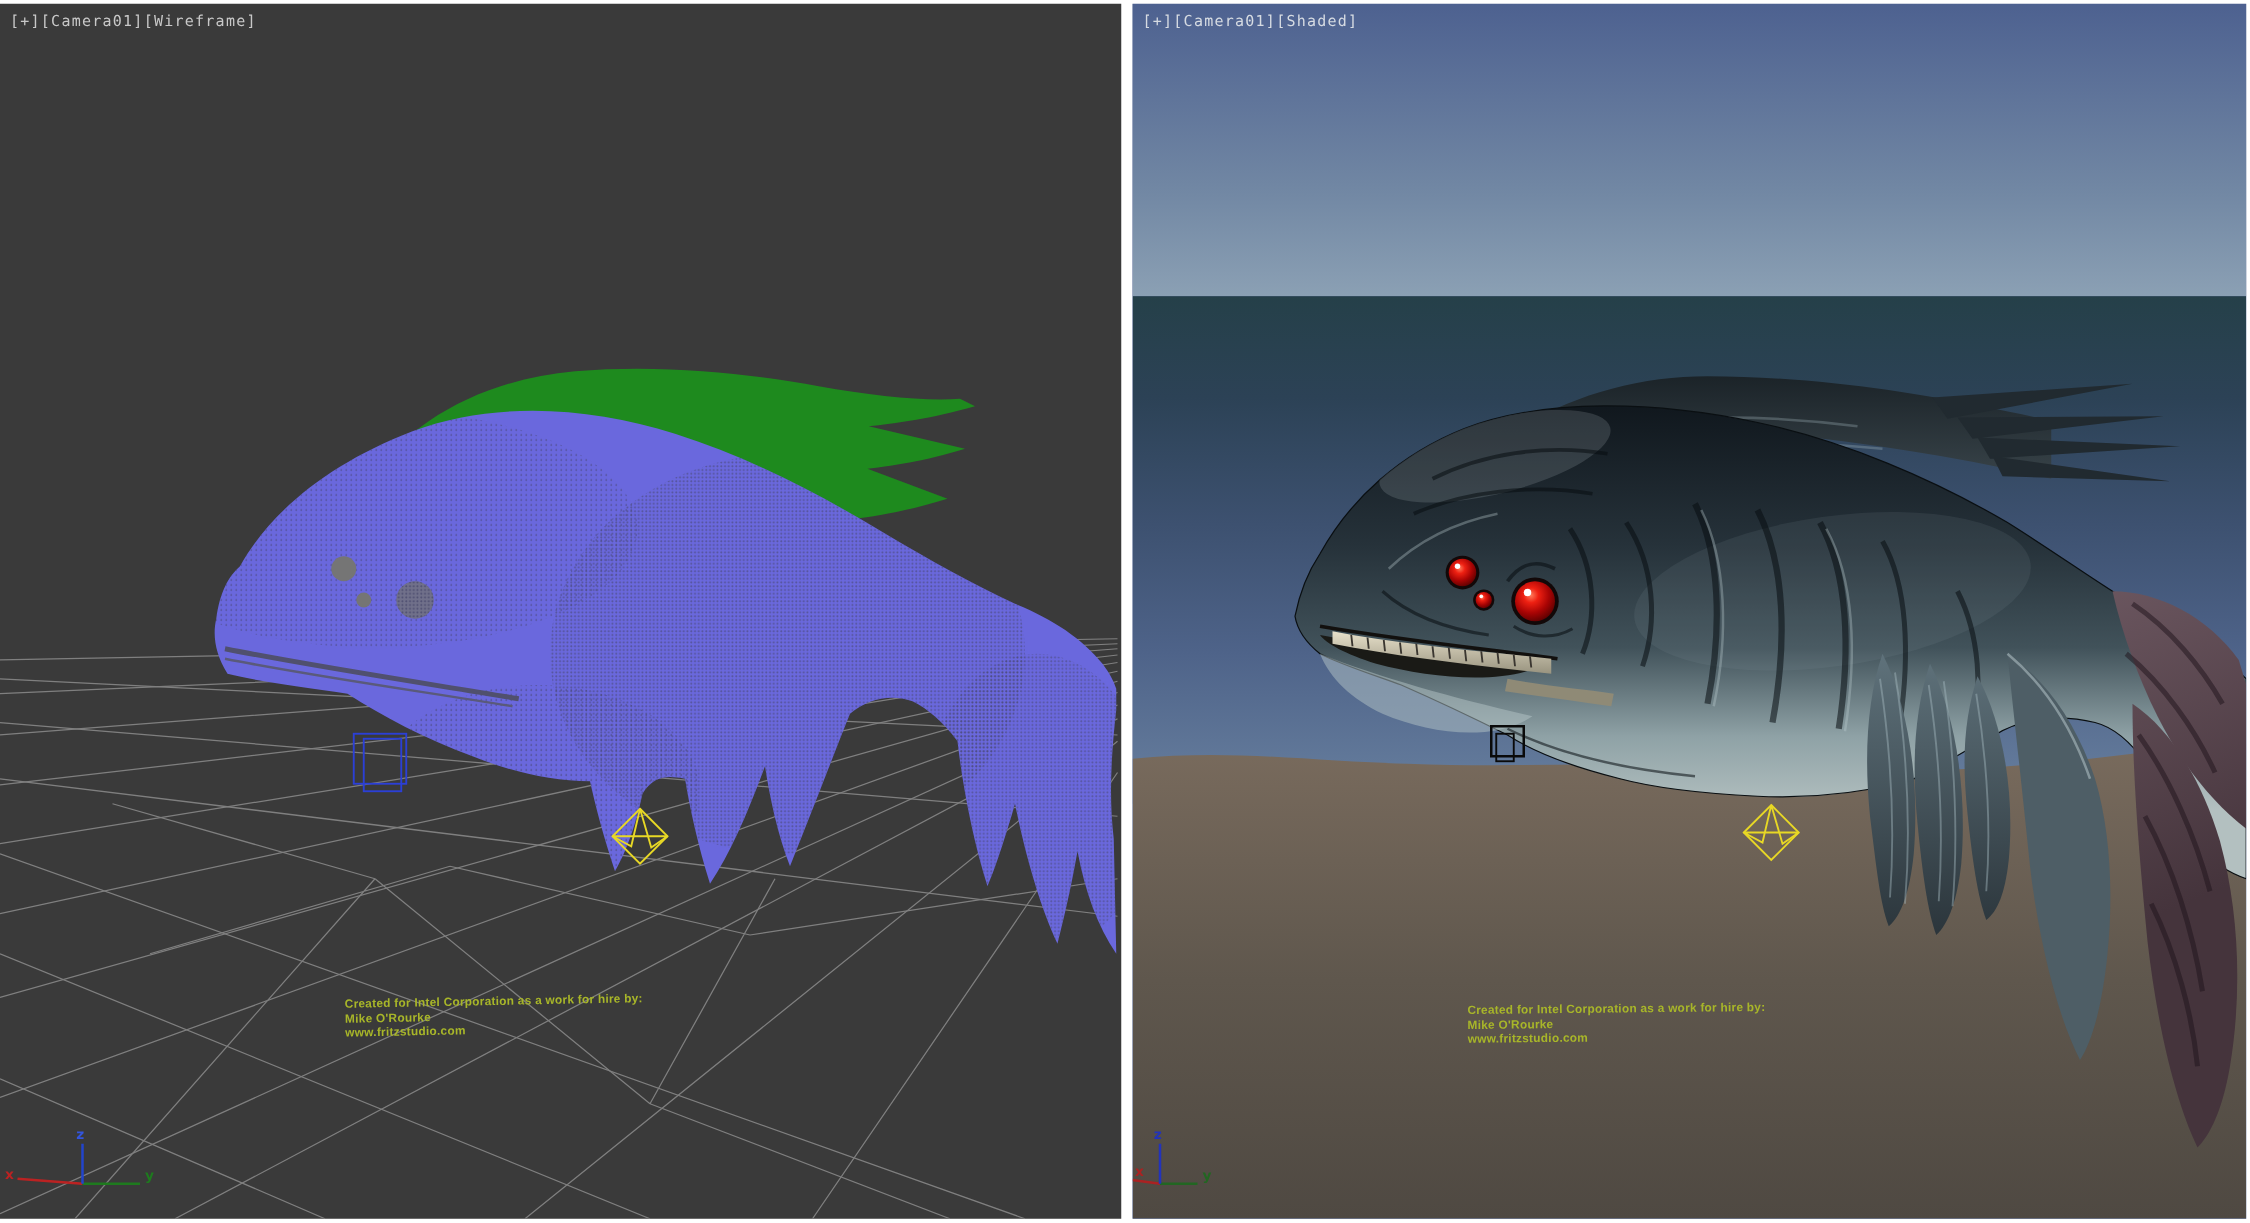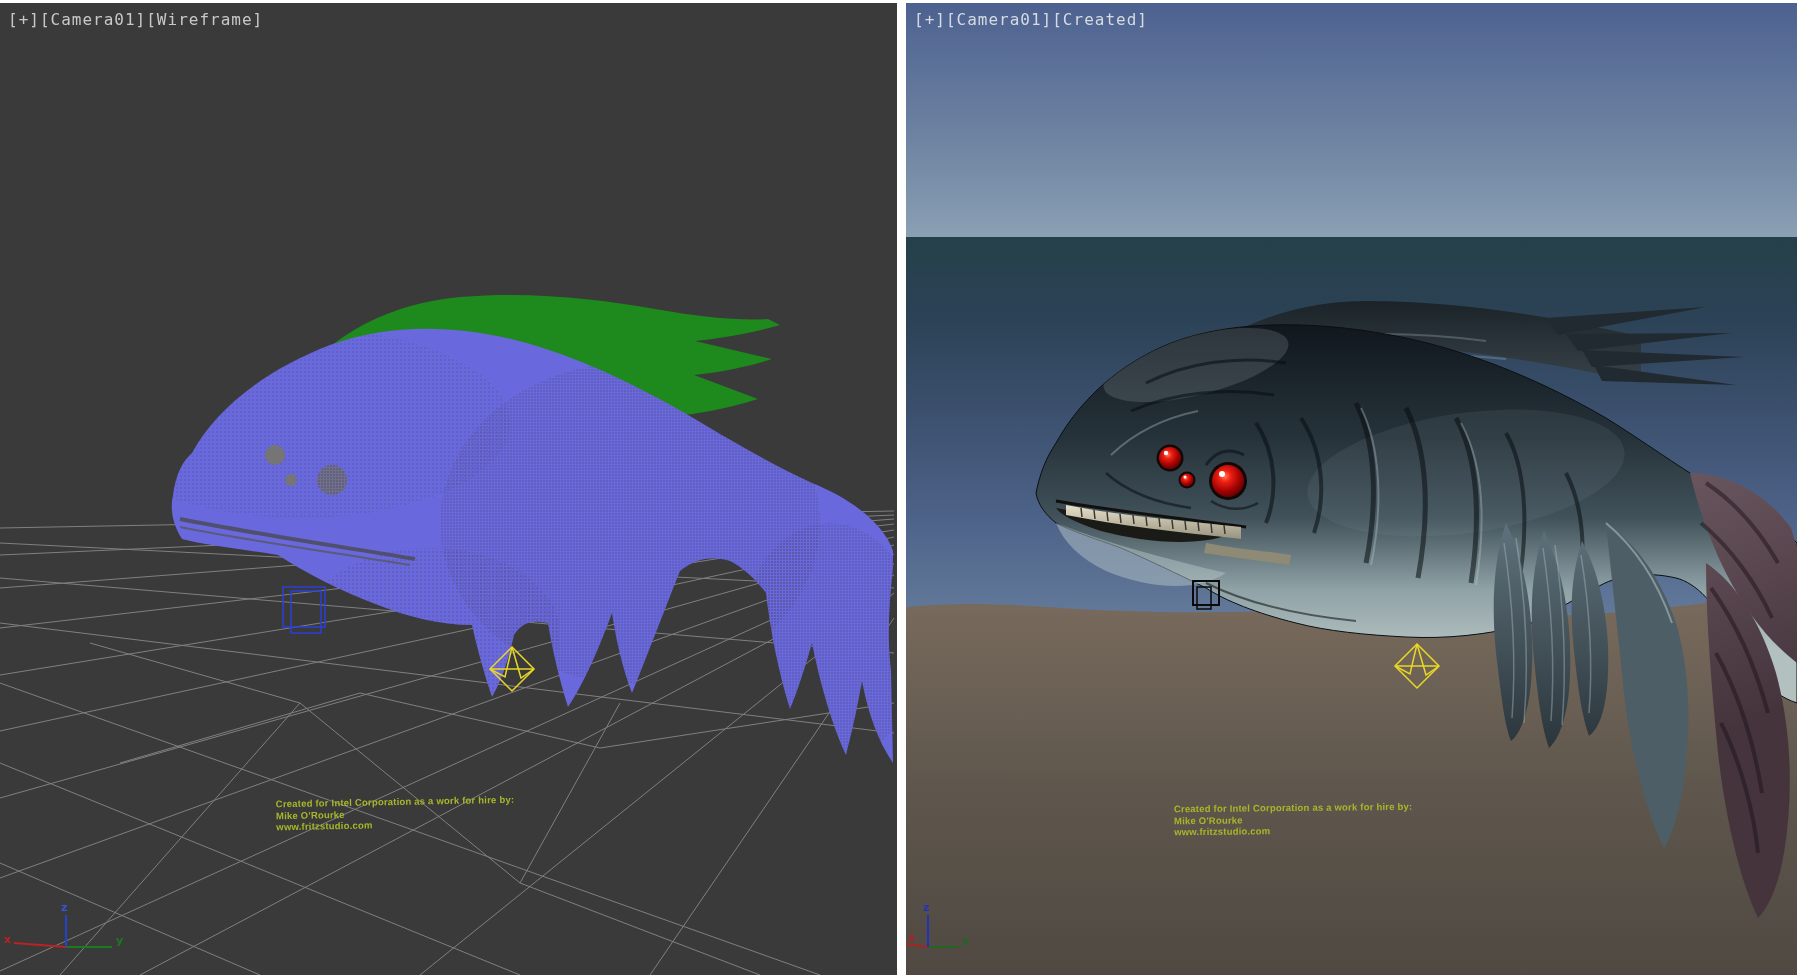--- a/index.html
+++ b/index.html
@@ -2,21 +2,21 @@
 <html style="--left_bg: #3a3a3a; --grid: #8c8c8c; --wire_blue: #6a68dd; --fin_green: #1e8a1e; --eye_gray: #757575; --sky_top: #4d6190; --sky_horizon: #8ba0b4; --sea_dark: #254049; --sea_light: #68809f; --sand_light: #796b5d; --sand_dark: #4f4942; --credit_text: #a8b629; --helper_yellow: #e8d825; --helper_blue: #2b3fd6; --helper_black: #0a0a0a; --eye_red: #cc0a0a; --axis_x: #bb2222; --axis_y: #1e7a1e; --axis_z: #2244cc; --label_text: #c8c8c8;"><head>
 <meta charset="utf-8">
 <style>
   html,body{margin:0;padding:0;background:#ffffff;width:1800px;height:978px;overflow:hidden;
             font-family:"Liberation Sans", sans-serif;}
   .vp{position:absolute;top:3px;height:972px;overflow:hidden;}
   #vp-left{left:0;width:897px;background:var(--left_bg,#3a3a3a);}
   #vp-right{left:906px;width:891px;background:#4d6190;}
   .scene{position:absolute;left:0;top:0;width:100%;height:100%;display:block;}
   .vp-label{position:absolute;left:8px;top:7px;font-family:"DejaVu Sans Mono", monospace;
-            font-size:16px;letter-spacing:1px;color:var(--label_text,#c8c8c8);cursor:default;}
+            font-size:12px;letter-spacing:1px;color:var(--label_text,#c8c8c8);cursor:default;}
   #vp-right .vp-label{color:#d6dbe2;}
   .credit{position:absolute;font-size:9.5px;font-weight:bold;line-height:11.5px;
           color:var(--credit_text,#a8b629);white-space:nowrap;letter-spacing:0.2px;}
   #credit-left{left:276px;top:793px;transform:rotate(-1.1deg);}
   #credit-right{left:268px;top:799px;transform:rotate(-0.6deg);}
   .axis-label{font-size:11px;font-weight:bold;font-family:"DejaVu Sans", sans-serif;}
 </style>
 </head>
 <body>
 
@@ -276,14 +276,14 @@
       <text class="axis-label" x="17" y="908" fill="#2233bb">z</text>
     </g>
   </svg>
 
   <div class="credit" id="credit-right">
     <div>Created for Intel Corporation as a work for hire by:</div>
     <div>Mike O'Rourke</div>
     <div>www.fritzstudio.com</div>
   </div>
 
-  <div class="vp-label">[+][Camera01][Created]</div>
+  <div class="vp-label">[+][Camera01][Shaded]</div>
 </section>
 
 </body></html>

